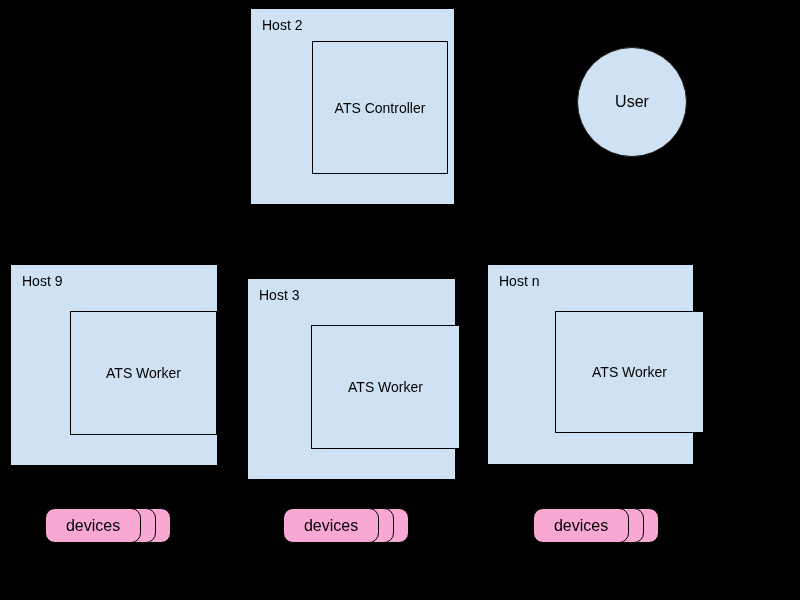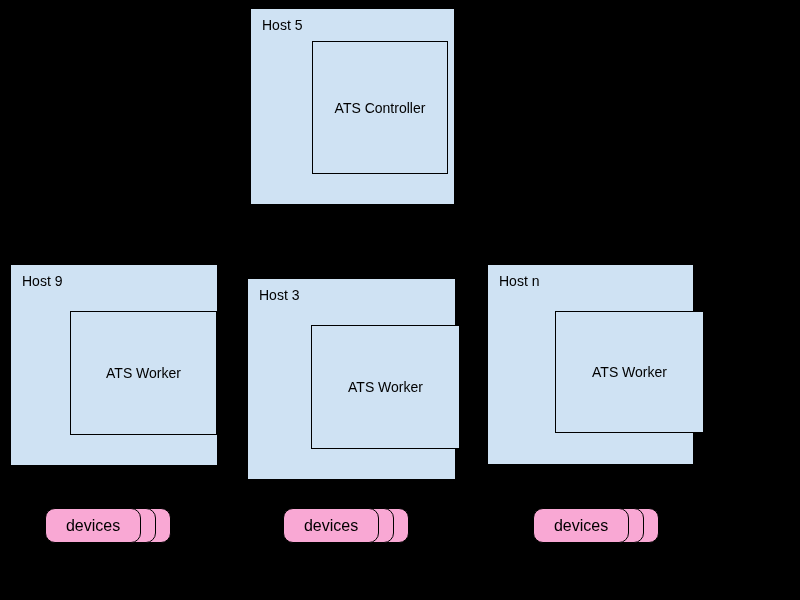--- a/index.html
+++ b/index.html
@@ -101,26 +101,29 @@
   #devices1 { left: 45px;  top: 508px; }
   #devices2 { left: 283px; top: 508px; }
   #devices3 { left: 533px; top: 508px; }
 </style>
 </head>
 <body>
 
 <div class="canvas">
 
   <div class="host" id="host1">
-    <div class="host-label">Host 5</div>
+    <div class="host-label">Host 2</div>
     <div class="inner-box">
       <span>ATS Controller</span>
     </div>
   </div>
 
+  <div class="user-circle">
+    <span>User</span>
+  </div>
 
   <div class="host" id="host2">
     <div class="host-label">Host 9</div>
     <div class="inner-box">
       <span>ATS Worker</span>
     </div>
   </div>
 
   <div class="host" id="host3">
     <div class="host-label">Host 3</div>

